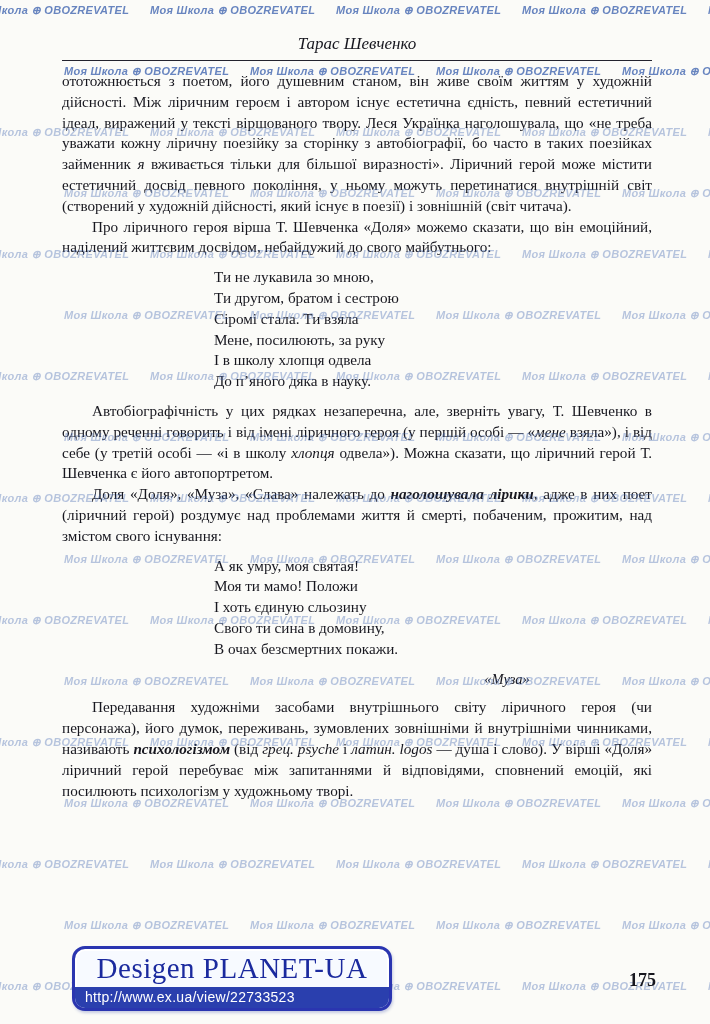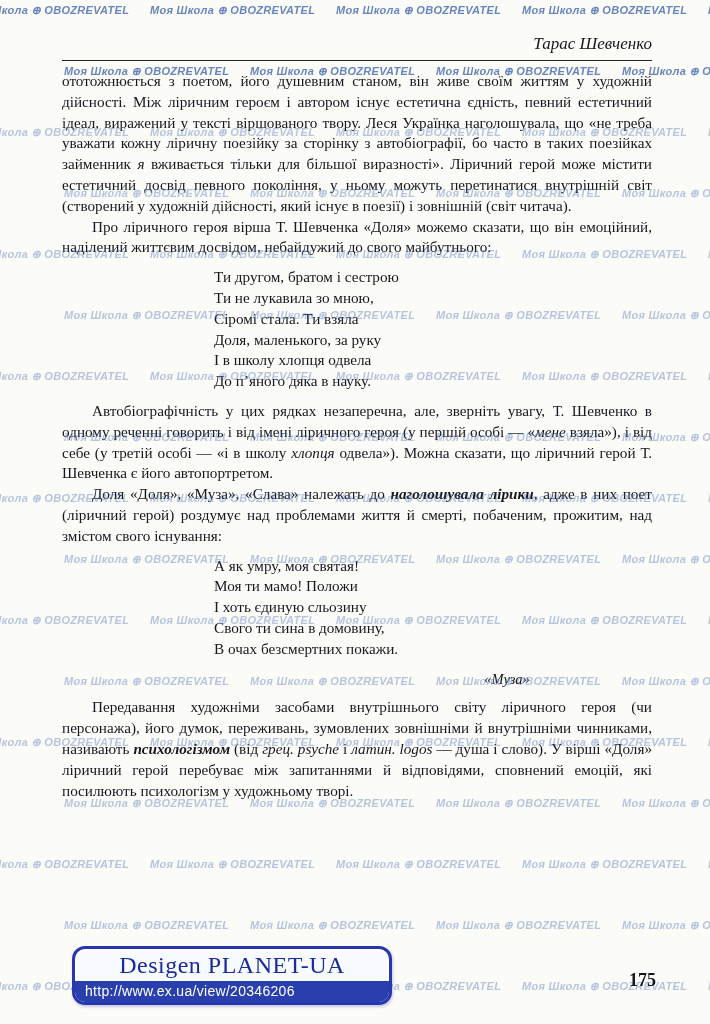--- a/index.html
+++ b/index.html
@@ -10,21 +10,21 @@
     color:#17171f;
     position:relative;
     overflow:hidden;
   }
   .page {
     position:absolute; inset:0;
     padding:34px 58px 0 62px;
     z-index:2;
   }
   .header {
-    text-align:right;
+    text-align:center;
     font-style:italic;
     font-size:17px;
     padding-bottom:6px;
     border-bottom:1.6px solid #23232e;
     margin-bottom:10px;
   }
   .body-text { font-size:15.2px; line-height:20.8px; text-align:justify; }
   .body-text p.indent { text-indent:30px; }
   .gap { margin-top:9px; }
   .poem { margin:9px 0 9px 152px; text-align:left; }
@@ -56,21 +56,21 @@
     width:320px;
     border:3px solid #2a35b0;
     border-radius:13px;
     background:#f7faff;
     overflow:hidden;
     box-shadow:0 0 0 2px #ffffff inset, 1px 2px 3px rgba(40,60,160,.25);
     z-index:4;
   }
   .stamp-title {
     font-family:"Liberation Serif", serif;
-    font-size:24px;
+    font-size:29px;
     color:#1b2a9e;
     text-align:center;
     padding:3px 6px 2px;
     letter-spacing:.5px;
   }
   .stamp-url {
     background:#2a3fae;
     color:#ffffff;
     font-family:"Liberation Sans", sans-serif;
     font-size:14px;
@@ -92,24 +92,24 @@
 
   <div class="header">Тарас Шевченко</div>
 
   <div class="body-text">
 
     <p><span>ототожнюється з поетом, його душевним станом, він живе своїм життям у художній дійсності. Між ліричним героєм і автором існує естетична єдність, певний естетичний ідеал, виражений у тексті віршованого твору. Леся Українка наголошувала, що «не треба уважати кожну ліричну поезійку за сторінку з автобіографії, бо часто в таких поезійках займенник </span><span class="it">я</span><span> вживається тільки для більшої виразності». Ліричний герой може містити естетичний досвід певного покоління, у ньому можуть перетинатися внутрішній світ (створений у художній дійсності, який існує в поезії) і зовнішній (світ читача).</span></p>
 
     <p class="indent"><span>Про ліричного героя вірша Т. Шевченка «Доля» можемо сказати, що він емоційний, наділений життєвим досвідом, небайдужий до свого майбутнього:</span></p>
 
     <div class="poem">
+      <div>Ти не лукавила зо мною,</div>
       <div>Ти другом, братом і сестрою</div>
-      <div>Ти не лукавила зо мною,</div>
       <div>Сіромі стала. Ти взяла</div>
-      <div>Доля, маленького, за руку</div>
+      <div>Мене, посилюють, за руку</div>
       <div>І в школу хлопця одвела</div>
       <div>До п’яного дяка в науку.</div>
     </div>
 
     <p class="indent gap"><span>Автобіографічність у цих рядках незаперечна, але, зверніть увагу, Т. Шевченко в одному реченні говорить і від імені ліричного героя (у першій особі — «</span><span class="it">мене</span><span> взяла»), і від себе (у третій особі — «і в школу </span><span class="it">хлопця</span><span> одвела»). Можна сказати, що ліричний герой Т. Шевченка є його автопортретом.</span></p>
 
     <p class="indent"><span>Доля «Доля», «Муза», «Слава» належать до </span><span class="bi">наголошувала лірики</span><span>, адже в них поет (ліричний герой) роздумує над проблемами життя й смерті, побаченим, прожитим, над змістом свого існування:</span></p>
 
     <div class="poem">
       <div>А як умру, моя святая!</div>
@@ -200,16 +200,16 @@
     <div class="wm" style="left: 622px; top: 919px; opacity: 0.36;">Моя Школа ⊕ OBOZREVATEL</div>
     <div class="wm" style="left: -36px; top: 980px; opacity: 0.36;">Моя Школа ⊕ OBOZREVATEL</div>
     <div class="wm" style="left: 150px; top: 980px; opacity: 0.36;">Моя Школа ⊕ OBOZREVATEL</div>
     <div class="wm" style="left: 336px; top: 980px; opacity: 0.36;">Моя Школа ⊕ OBOZREVATEL</div>
     <div class="wm" style="left: 522px; top: 980px; opacity: 0.36;">Моя Школа ⊕ OBOZREVATEL</div>
     <div class="wm" style="left: 708px; top: 980px; opacity: 0.36;">Моя Школа ⊕ OBOZREVATEL</div>
   </div>
 
 <div class="stamp">
   <div class="stamp-title">Desigen PLANET-UA</div>
-  <div class="stamp-url">http://www.ex.ua/view/20346206</div>
+  <div class="stamp-url">http://www.ex.ua/view/22733523</div>
 </div>
 
 <div class="page-number">175</div>
 
 </body></html>

